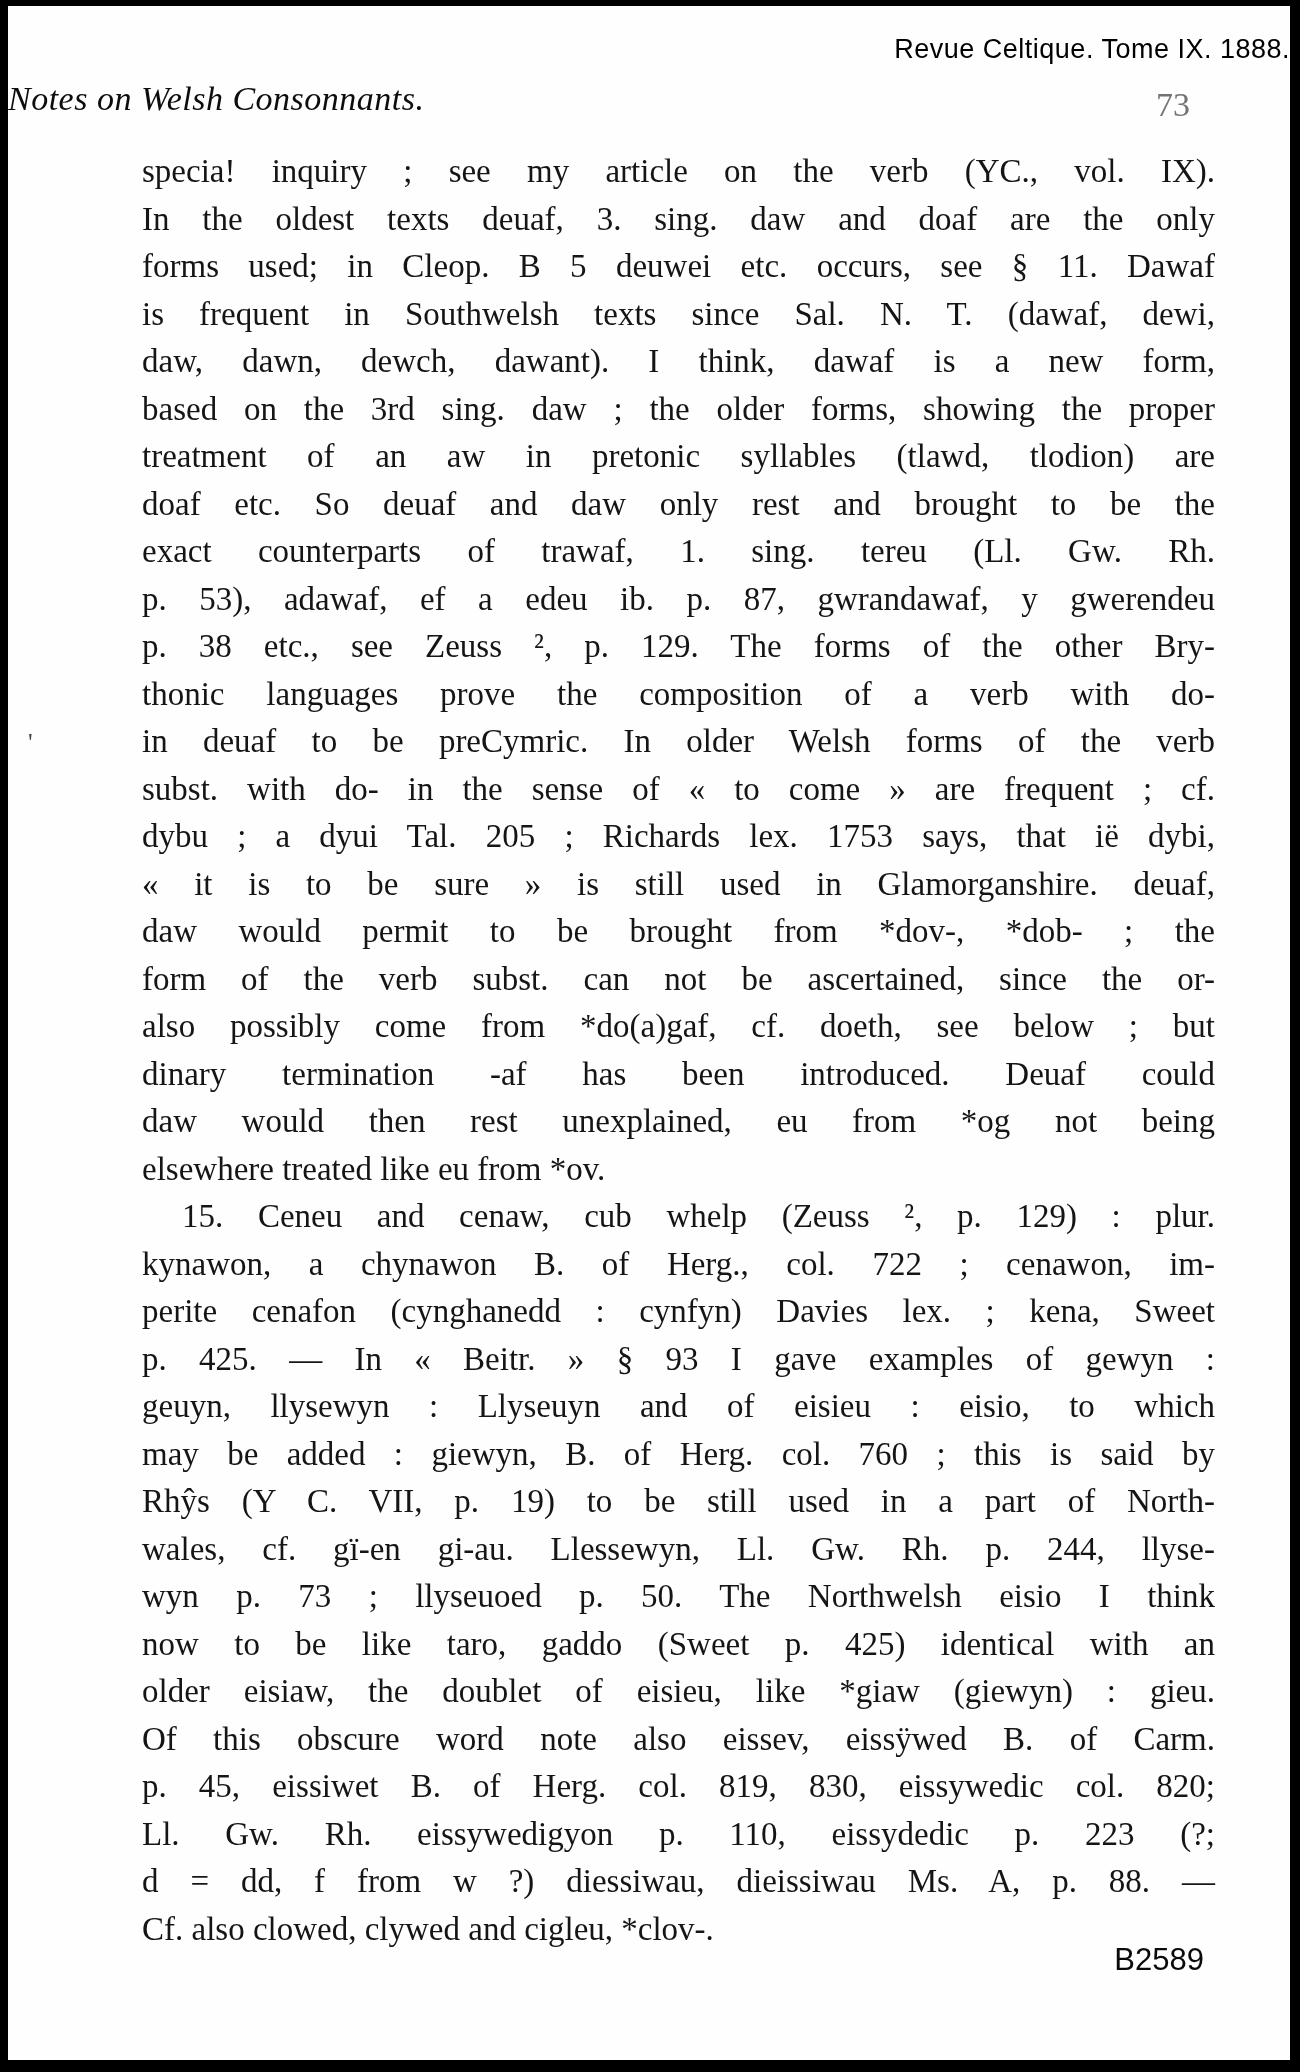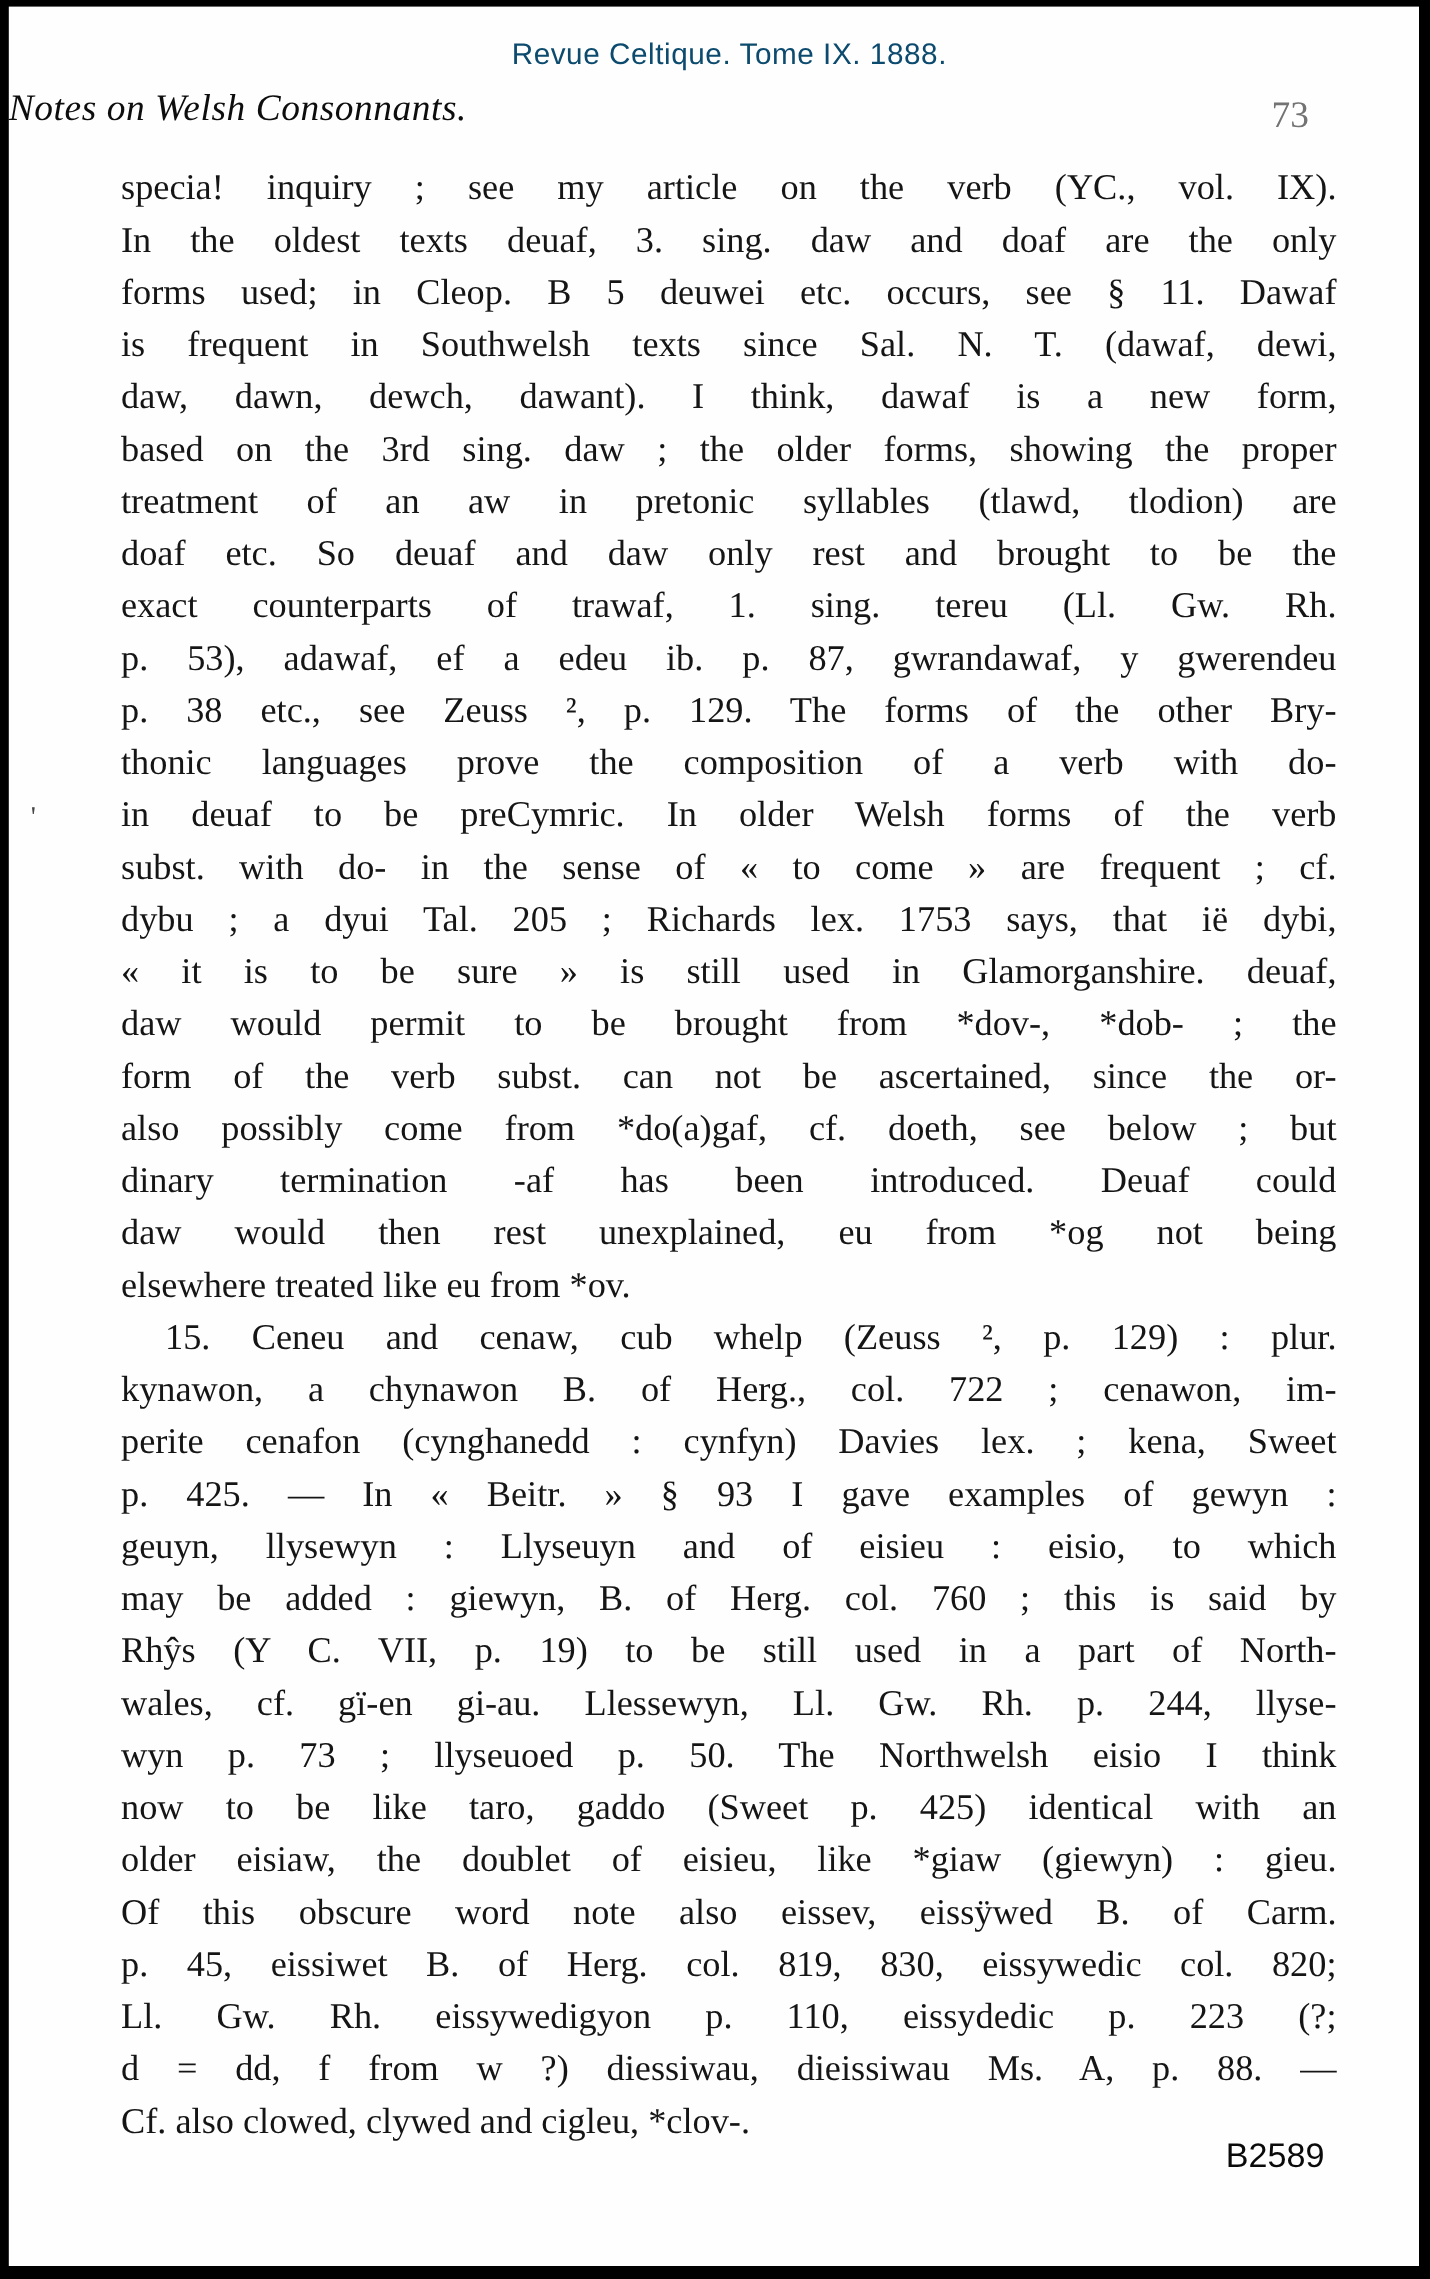--- a/index.html
+++ b/index.html
@@ -17,25 +17,25 @@
     right: 10px;
     bottom: 12px;
     background: #fefefe;
     color: #141414;
   }
   .collection-header {
     position: absolute;
     top: 28px;
     left: 0;
     right: 0;
-    text-align: center;
+    text-align: right;
     font-family: "Liberation Sans", sans-serif;
     font-size: 27px;
     letter-spacing: 0.5px;
-    color: #0c4a6e;
+    color: #000000;
     margin-left: 28px;
   }
   .running-title {
     position: absolute;
     top: 74px;
     left: 0;
     right: 0;
     text-align: left;
     font-family: "Liberation Serif", serif;
     font-style: italic;
@@ -57,20 +57,21 @@
     left: 102px;
     width: 1105px;
     font-family: "Liberation Serif", serif;
     font-size: 33px;
     line-height: 47.5px;
     color: #151515;
   }
   .line {
     text-align: justify;
     text-align-last: justify;
+    margin-left: 32px;
   }
   .line.last {
     text-align: left;
     text-align-last: left;
   }
   .line.indent {
     text-indent: 40px;
   }
   .footer-id {
     position: absolute;

